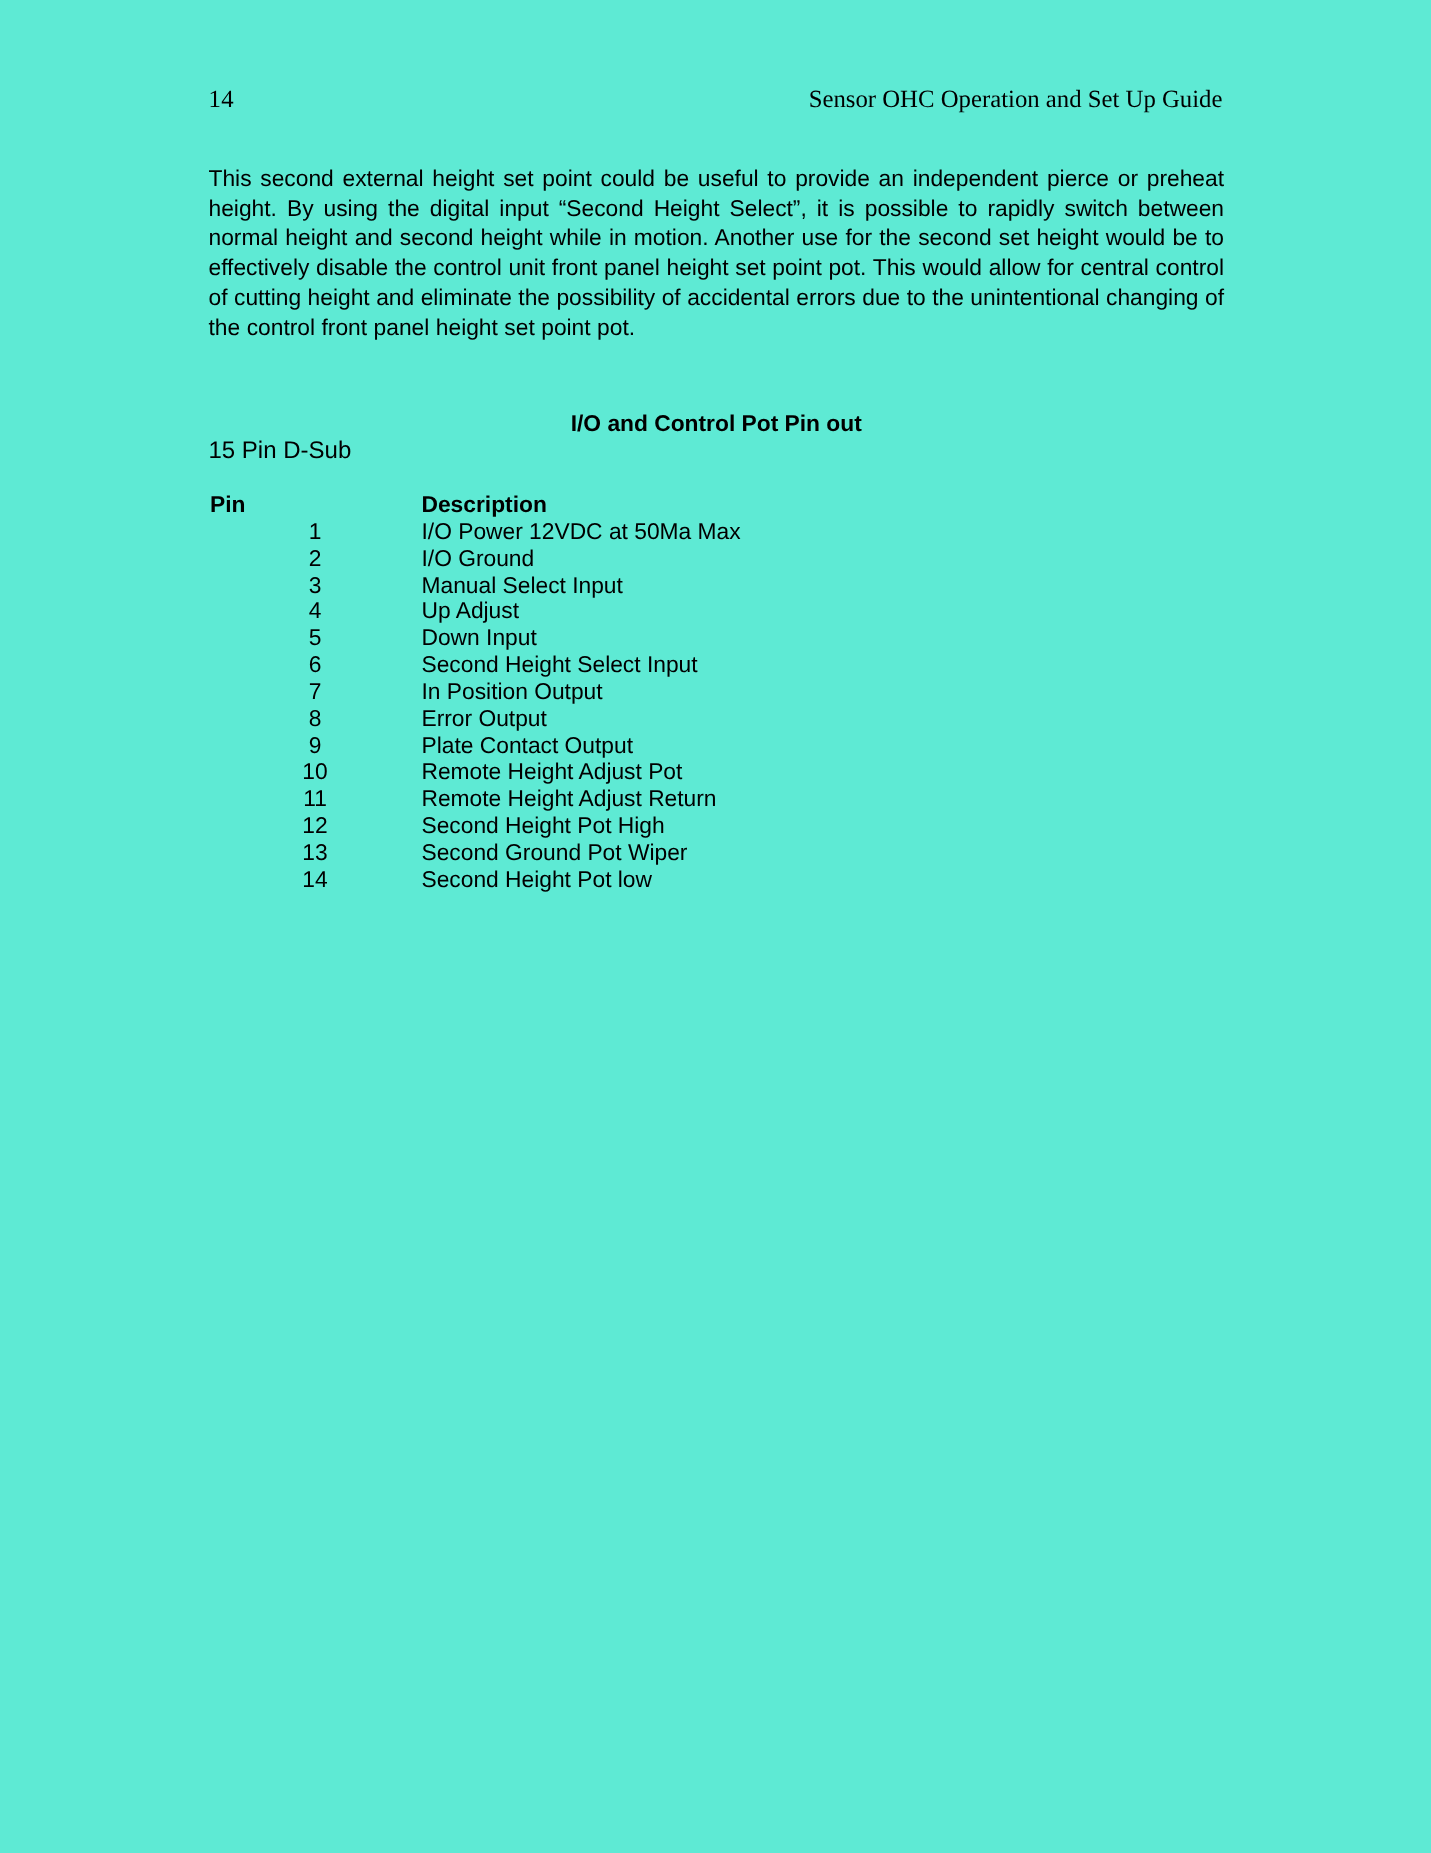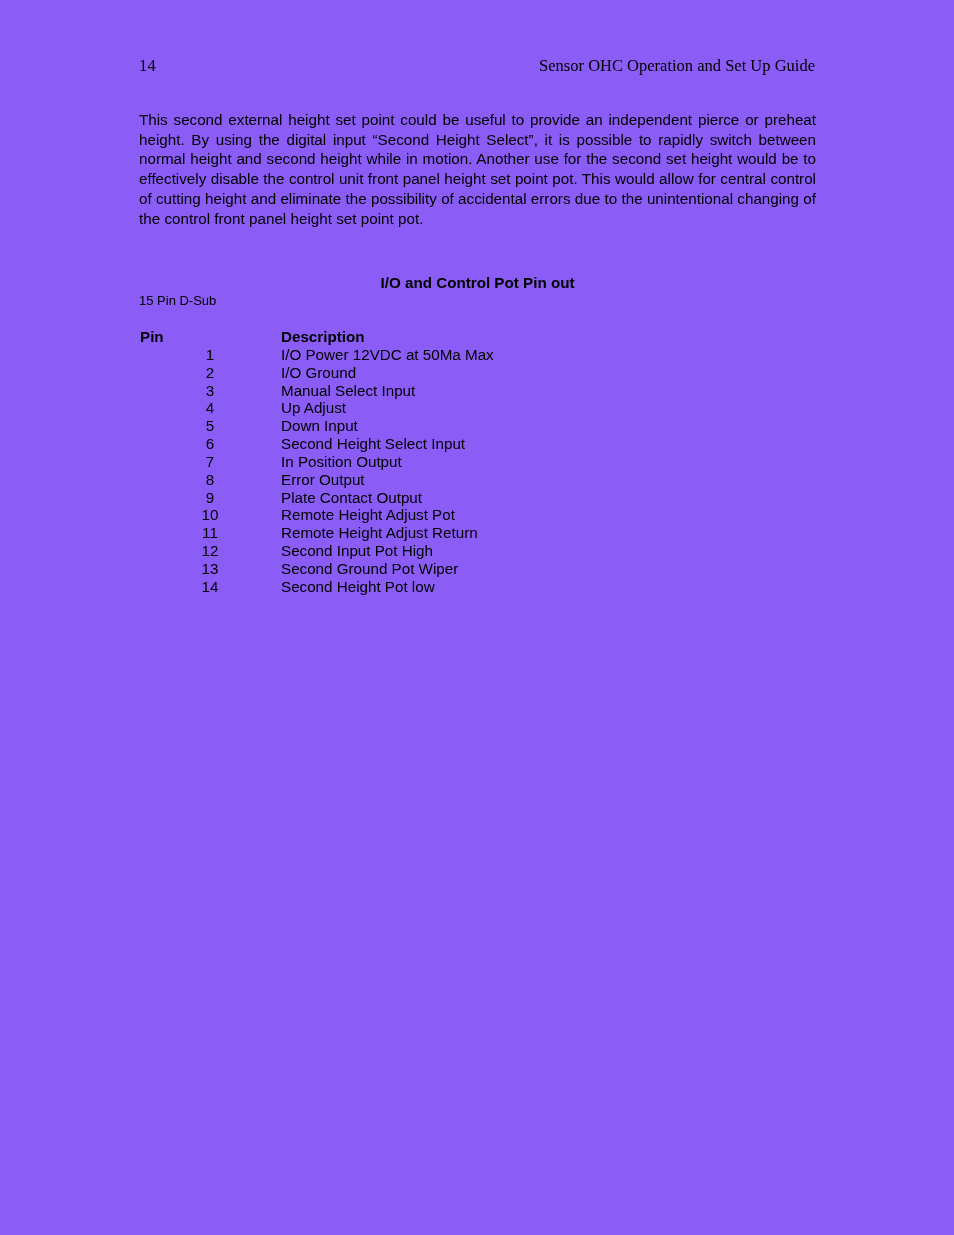--- a/index.html
+++ b/index.html
@@ -12,21 +12,21 @@
     height: 1235px;
     position: relative;
     font-family: "Liberation Sans", sans-serif;
     color: #000000;
     overflow: hidden;
   }
 
   .page {
     position: absolute;
     inset: 0;
-    background: #8b5cf6;
+    background: #5eead4;
   }
 
   
   .page-header {
     position: absolute;
     left: 139px;
     top: 55px;
     width: 676px;
     height: 22px;
     font-family: "Liberation Serif", serif;
@@ -76,21 +76,21 @@
   }
   .section-title {
     margin: 0;
     font-size: 15.2px;
     line-height: 18.2px;
     font-weight: bold;
     text-align: center;
   }
   .section-subtitle {
     margin: 0;
-    font-size: 13px;
+    font-size: 16px;
     line-height: 18.2px;
     font-weight: normal;
   }
 
   
   .pinout {
     position: absolute;
     left: 139px;
     top: 328px;
     border-collapse: collapse;
@@ -189,21 +189,21 @@
         <tr>
           <td class="col-pin">10</td>
           <td class="col-desc">Remote Height Adjust Pot</td>
         </tr>
         <tr>
           <td class="col-pin">11</td>
           <td class="col-desc">Remote Height Adjust Return</td>
         </tr>
         <tr>
           <td class="col-pin">12</td>
-          <td class="col-desc">Second Input Pot High</td>
+          <td class="col-desc">Second Height Pot High</td>
         </tr>
         <tr>
           <td class="col-pin">13</td>
           <td class="col-desc">Second Ground Pot Wiper</td>
         </tr>
         <tr>
           <td class="col-pin">14</td>
           <td class="col-desc">Second Height Pot low</td>
         </tr>
       </tbody>

